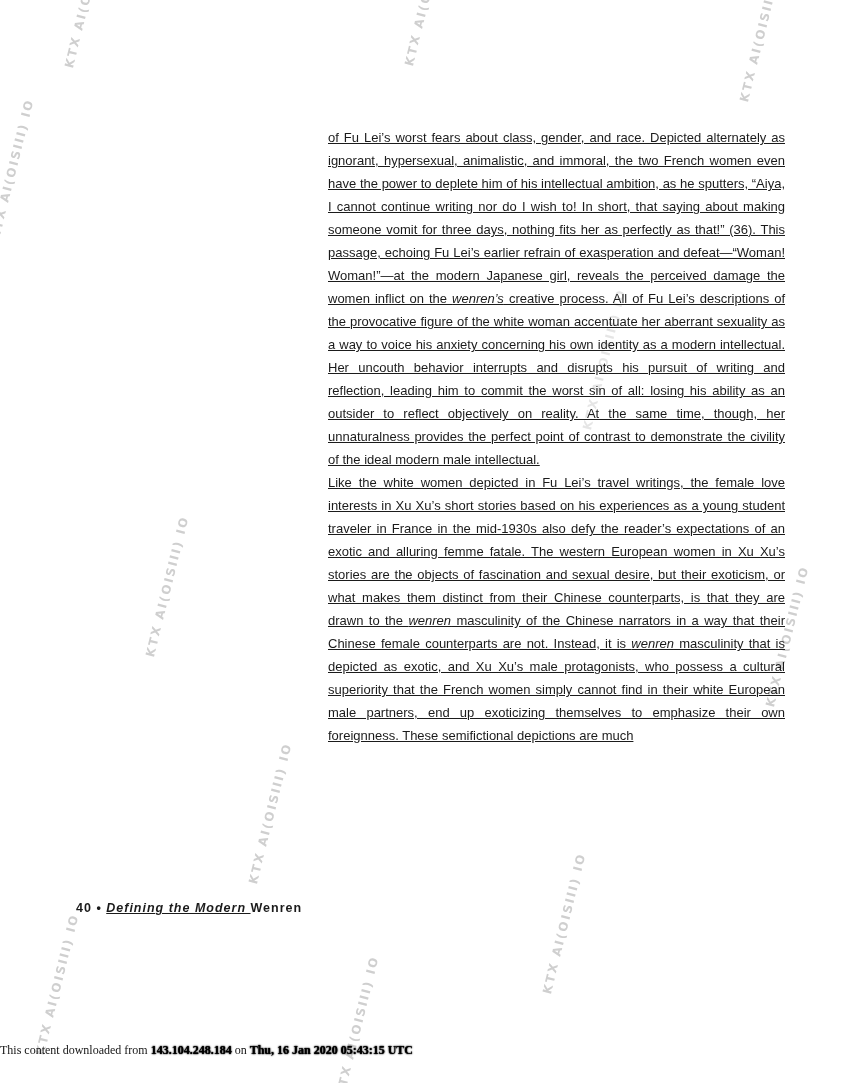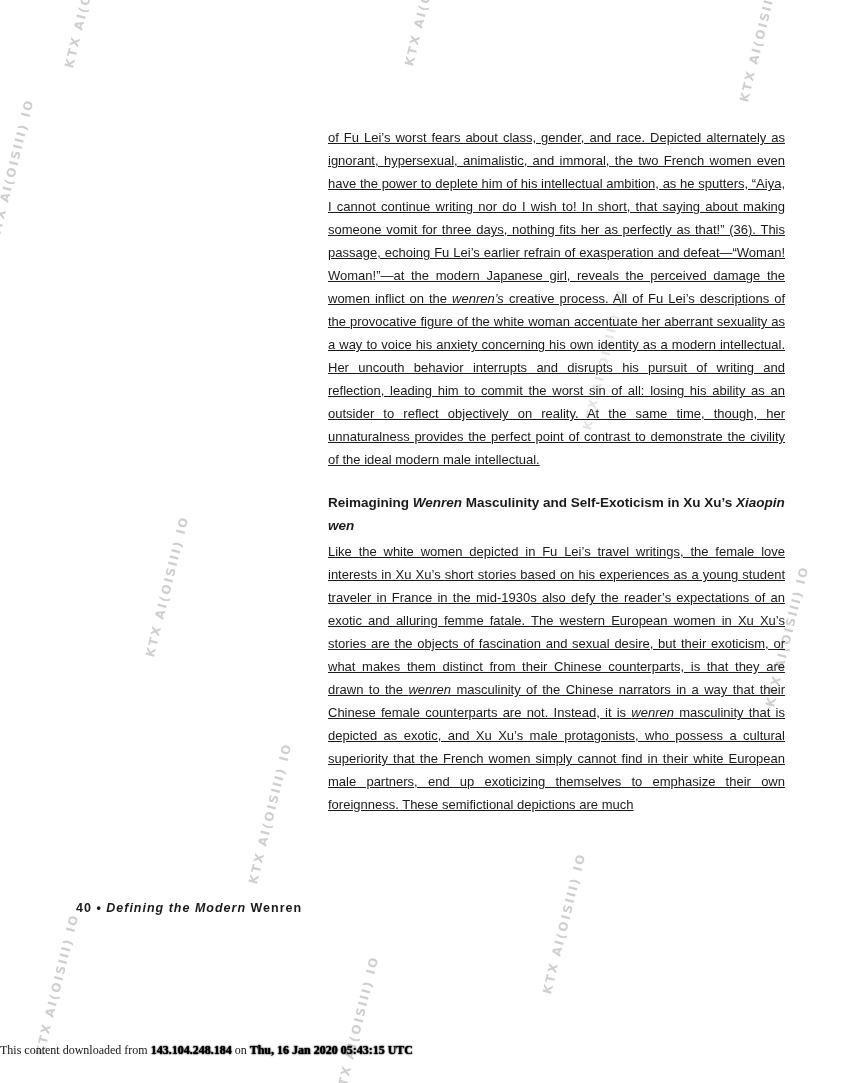--- a/index.html
+++ b/index.html
@@ -48,21 +48,21 @@
   
   .running-foot{
     position:absolute;
     left:76px;top:901px;
     z-index:1;
     font-size:12.5px;
     font-weight:bold;
     letter-spacing:1px;
     color:#1b1b1b;
   }
-  .rf-italic{font-style:italic;}
+  .rf-italic{font-style:italic;text-decoration:underline;}
   
   .bottom-notice{
     position:absolute;
     left:0;right:0;top:1042px;
     z-index:1;
     font-family:"Liberation Serif",serif;
     font-size:12px;
     line-height:16px;
     color:#141414;
   }
@@ -88,21 +88,20 @@
     <span class="wm" style="left:246px;top:882px">KTX AI(OISIII) IO</span>
     <span class="wm" style="left:540px;top:992px">KTX AI(OISIII) IO</span>
     <span class="wm" style="left:33px;top:1053px">KTX AI(OISIII) IO</span>
     <span class="wm" style="left:333px;top:1095px">KTX AI(OISIII) IO</span>
   </div>
 
   <div class="textblock">
 
     <p class="para"><span>of Fu Lei’s worst fears about class, gender, and race. Depicted alternately as ignorant, hypersexual, animalistic, and immoral, the two French women even have the power to deplete him of his intellectual ambition, as he sputters, “Aiya, I cannot continue writing nor do I wish to! In short, that saying about making someone vomit for three days, nothing fits her as perfectly as that!” (36). This passage, echoing Fu Lei’s earlier refrain of exasperation and defeat—“Woman! Woman!”—at the modern Japanese girl, reveals the perceived damage the women inflict on the </span><i>wenren’s</i><span> creative process. All of Fu Lei’s descriptions of the provocative figure of the white woman accentuate her aberrant sexuality as a way to voice his anxiety concerning his own identity as a modern intellectual. Her uncouth behavior interrupts and disrupts his pursuit of writing and reflection, leading him to commit the worst sin of all: losing his ability as an outsider to reflect objectively on reality. At the same time, though, her unnaturalness provides the perfect point of contrast to demonstrate the civility of the ideal modern male intellectual.</span></p>
 
-    <h2 class="heading"><span>Reimagining </span><i>Wenren</i><span> Masculinity and Self-Exoticism in Xu Xu’s </span><i>Xiaopin wen</i></h2>
 
     <p class="para"><span>Like the white women depicted in Fu Lei’s travel writings, the female love interests in Xu Xu’s short stories based on his experiences as a young student traveler in France in the mid-1930s also defy the reader’s expectations of an exotic and alluring femme fatale. The western European women in Xu Xu’s stories are the objects of fascination and sexual desire, but their exoticism, or what makes them distinct from their Chinese counterparts, is that they are drawn to the </span><i>wenren</i><span> masculinity of the Chinese narrators in a way that their Chinese female counterparts are not. Instead, it is </span><i>wenren</i><span> masculinity that is depicted as exotic, and Xu Xu’s male protagonists, who possess a cultural superiority that the French women simply cannot find in their white European male partners, end up exoticizing themselves to emphasize their own foreignness. These semifictional depictions are much</span></p>
   </div>
 
   <div class="running-foot"><span>40</span><span> • </span><span class="rf-italic">Defining the Modern </span><span>Wenren</span></div>
 
   <div class="bottom-notice">
     <div><span>This content downloaded from </span><span class="smudge">143.104.248.184</span><span> on </span><span class="smudge">Thu, 16 Jan 2020 05:43:15 UTC</span></div>
   </div>
 

